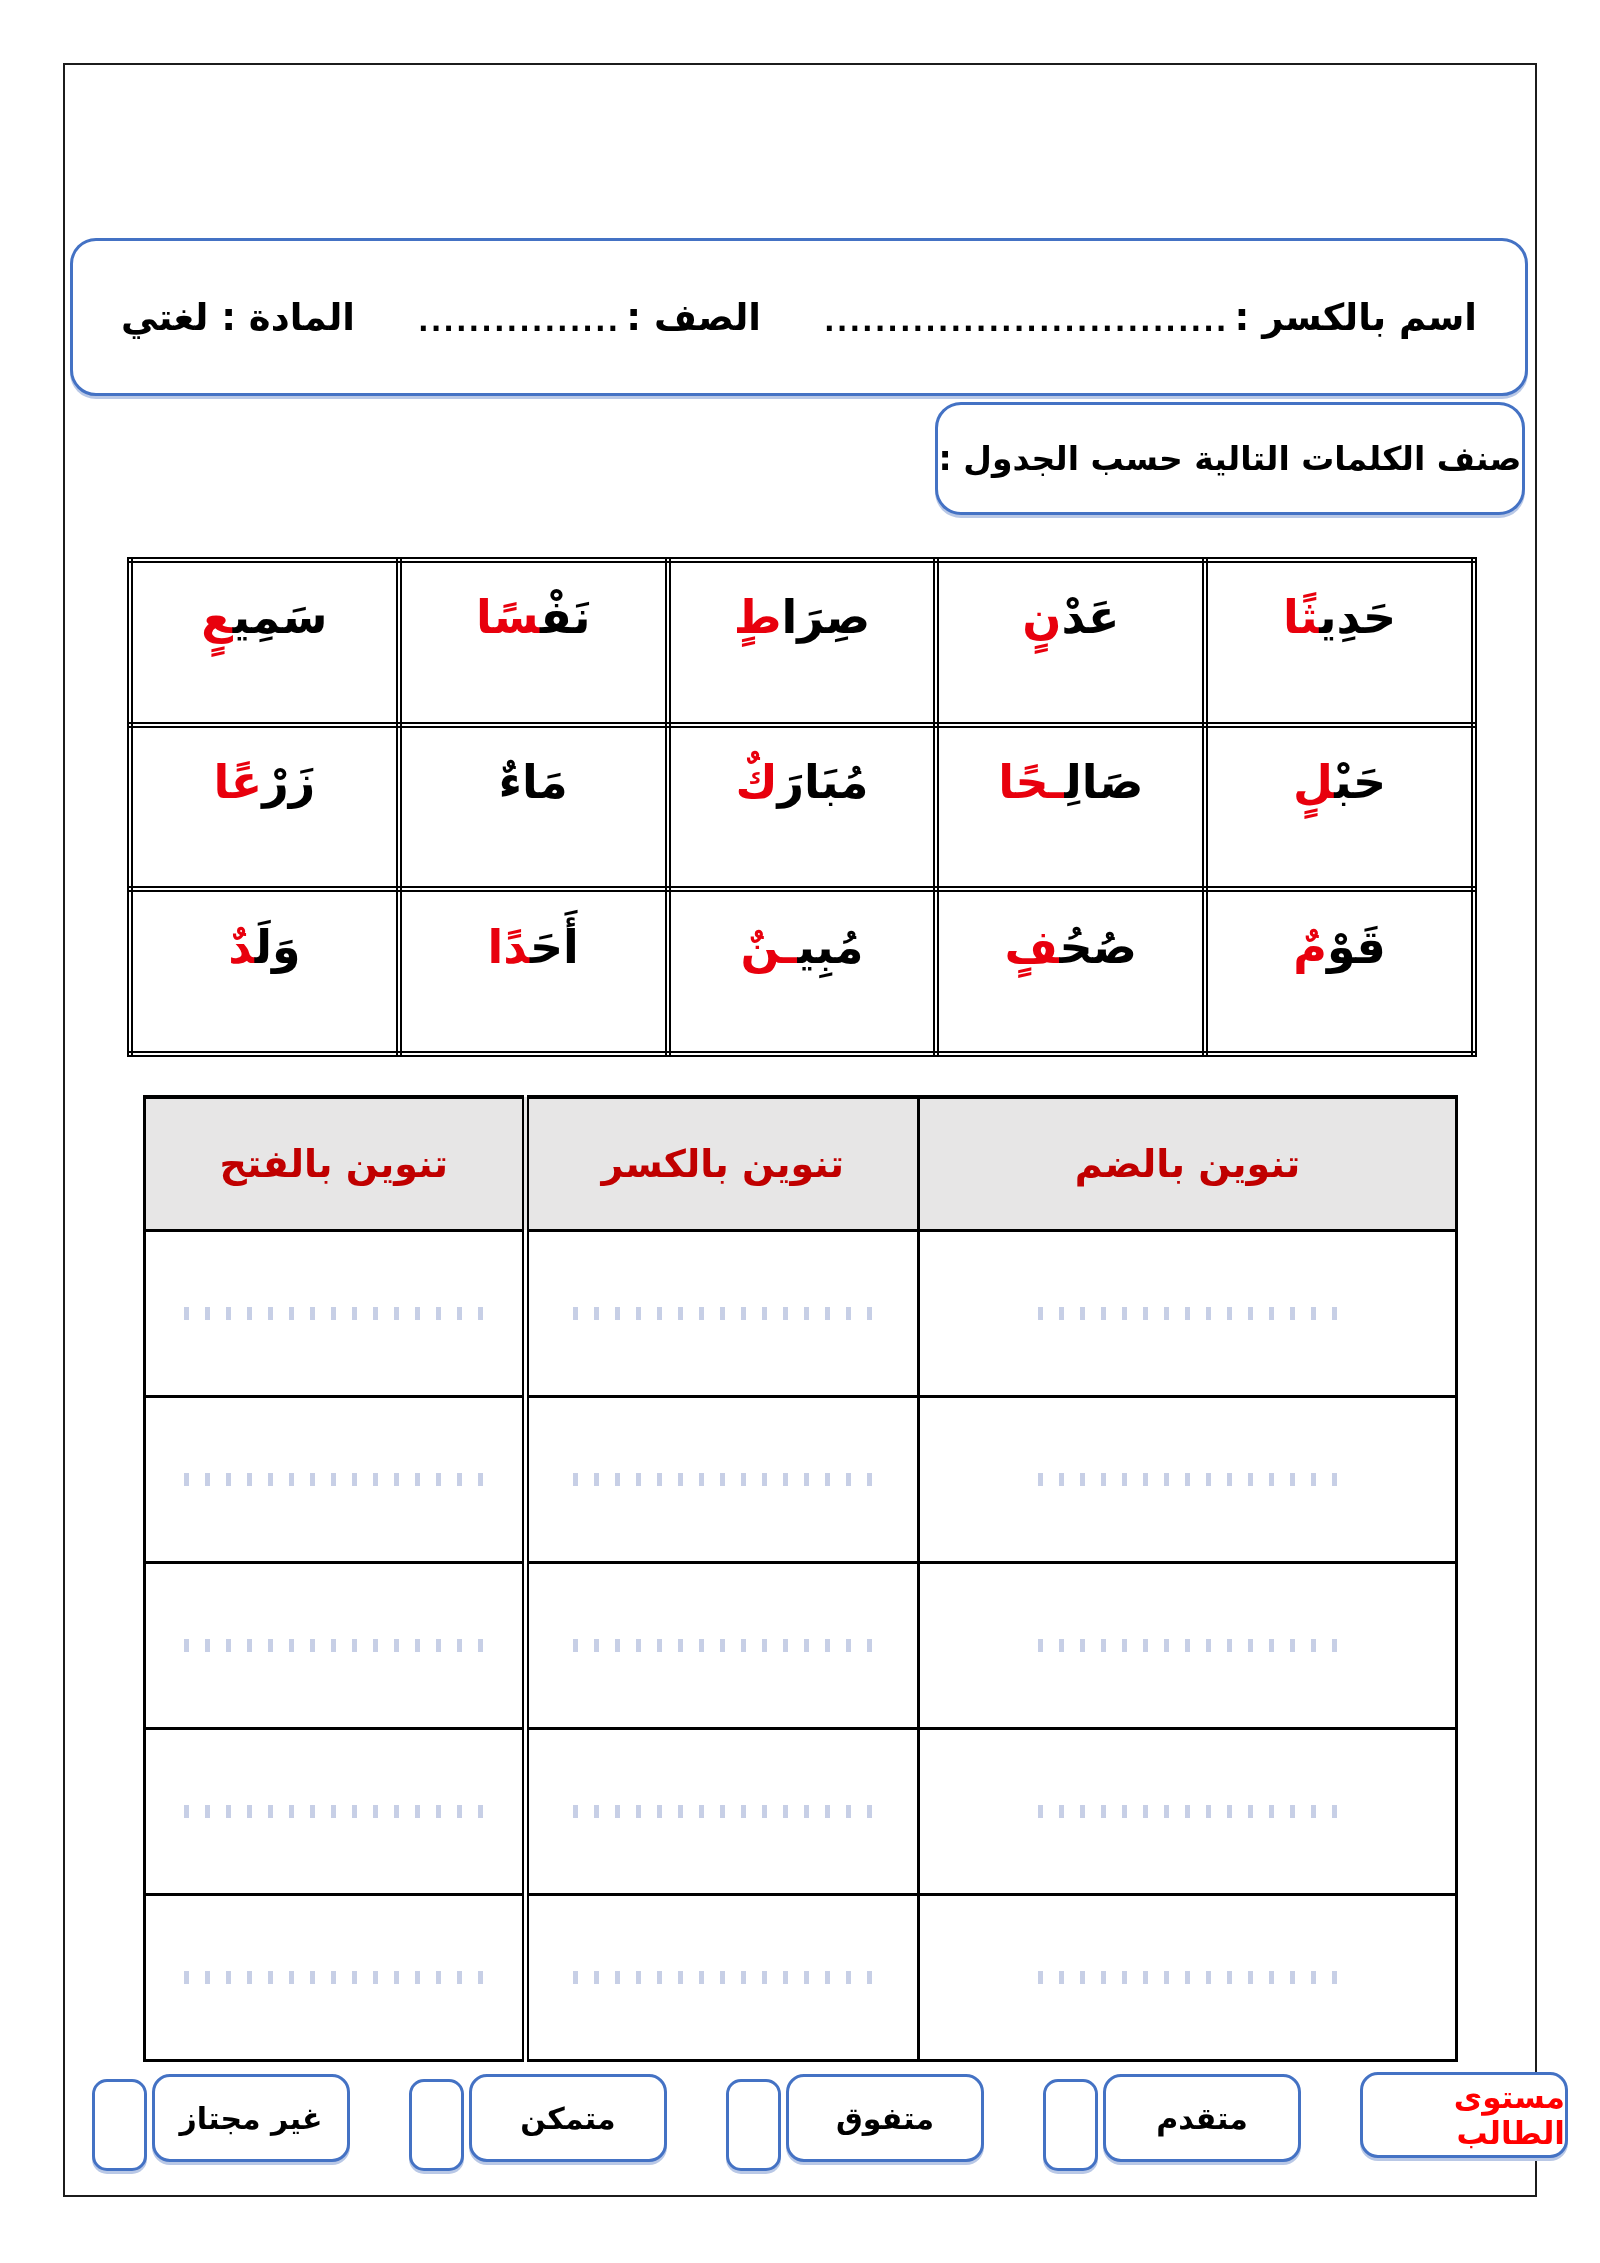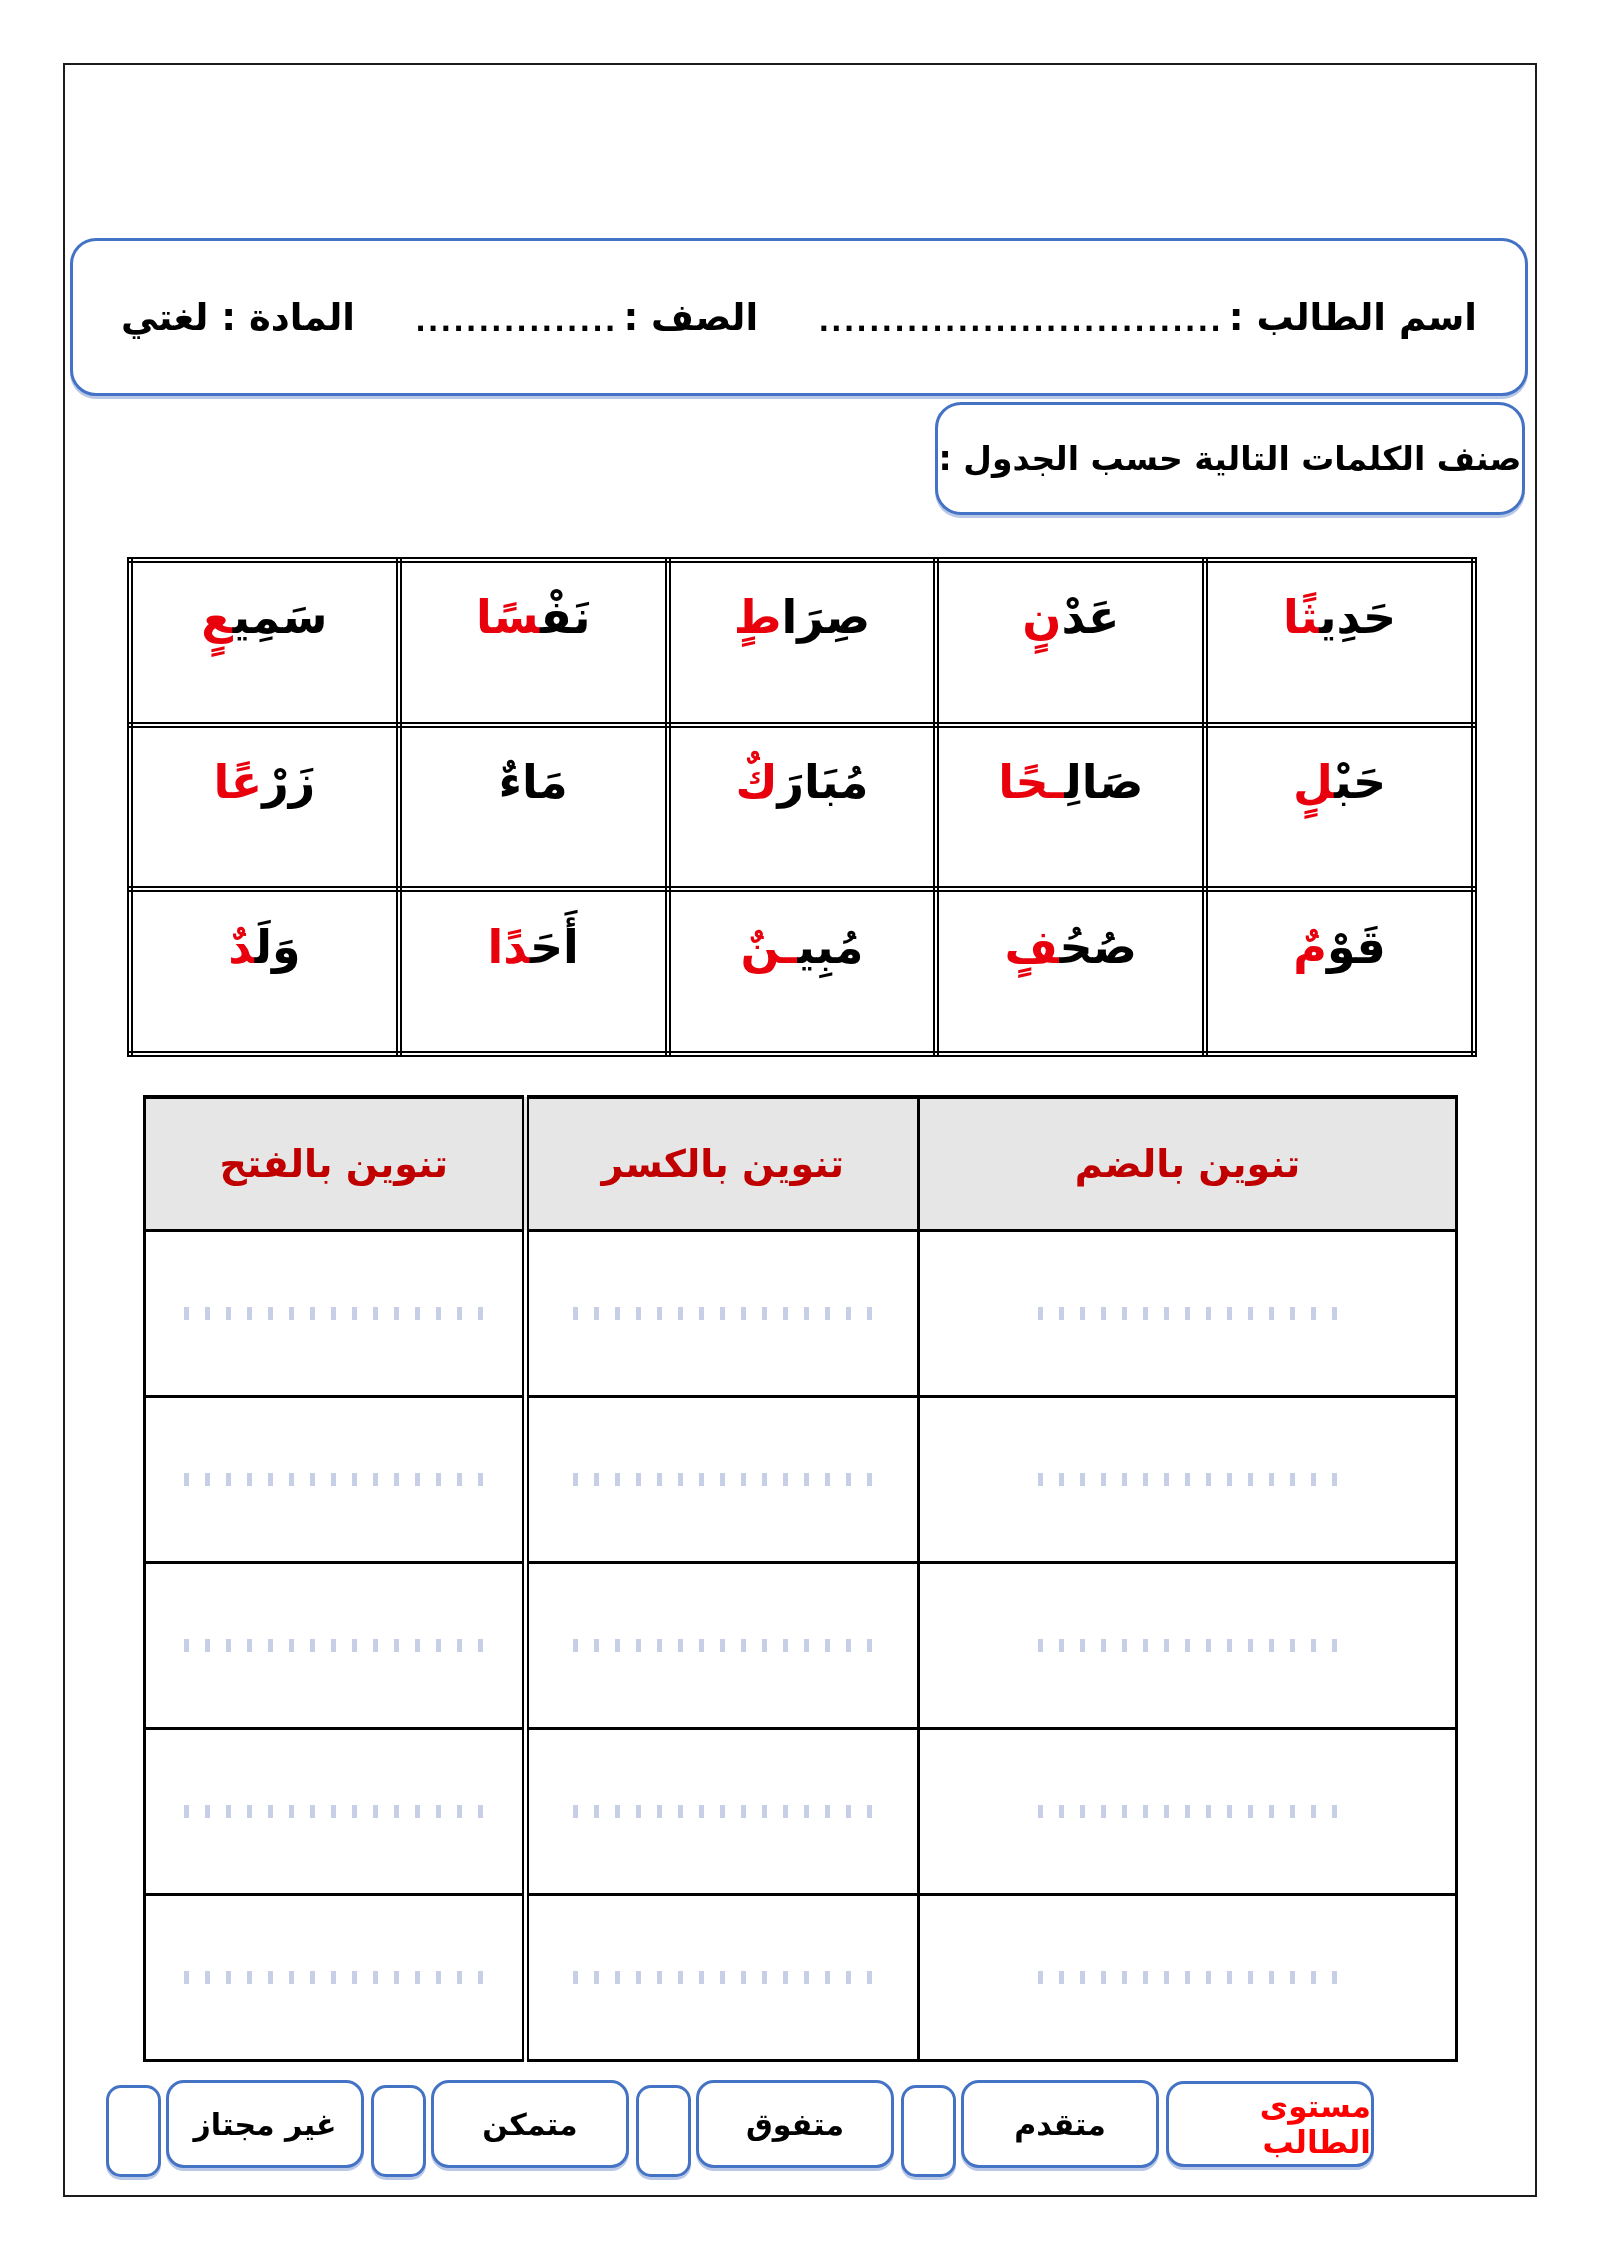--- a/index.html
+++ b/index.html
@@ -35,42 +35,42 @@
   table.class-table { position:absolute; left:143px; top:1095px; width:1315px;
                       border-collapse:collapse; direction:rtl; table-layout:fixed; }
   .class-table th { height:133px; background:#e7e6e6; color:#c00000; font-size:38px;
                     font-weight:bold; border:3px solid #000; border-top:4px solid #000;margin-left:44px; }
   .class-table td { height:166px; border:3px solid #000; text-align:center; vertical-align:middle; }
   .class-table th:nth-child(3), .class-table td:nth-child(3) { border-right:7px double #000; }
   .dots-line { width:300px; height:13px; margin:0 auto;
                background:repeating-linear-gradient(to right, #c7cfe6 0 5px, transparent 5px 21px); }
 
   
-  .footer { position:absolute; left:106px; top:2072px; width:1268px; height:104px;
-            display:flex; align-items:center; justify-content:space-between; }
+  .footer { position:absolute; left:92px; top:2072px; width:1476px; height:104px;
+            display:flex; align-items:flex-start; justify-content:space-between; }
   .pair { display:flex; align-items:center; gap:5px; }
   .check-box { width:55px; height:92px; border:3px solid #4472c4; border-radius:15px;
                background:#fff; box-shadow:0 3px 0 #b9c8e6; transform:translateY(7px); }
   .level-box { width:198px; height:88px; border:3px solid #4472c4; border-radius:18px;
                background:#fff; box-shadow:0 3px 0 #b9c8e6; display:flex; align-items:center;
                justify-content:center; font-size:30px; font-weight:bold; direction:rtl; }
   .title-box { width:208px; height:86px; border:3px solid #4472c4; border-radius:18px;
                background:#fff; box-shadow:0 3px 0 #b9c8e6; display:flex; align-items:center;
                justify-content:center; font-size:31px; font-weight:bold; color:#ff0000; direction:rtl; }
 </style>
 </head>
 <body>
 
 <div class="page">
   <div class="frame"></div>
 
   <div class="header-box blue-box">
     <div class="header-line">
       <div class="field">
-        <span>اسم الطالب :</span>
+        <span>اسم بالكسر :</span>
         <span class="dots-text">................................</span>
       </div>
       <div class="field">
         <span>الصف :</span>
         <span class="dots-text">................</span>
       </div>
       <div class="field">
         <span>المادة : لغتي</span>
       </div>
     </div>

